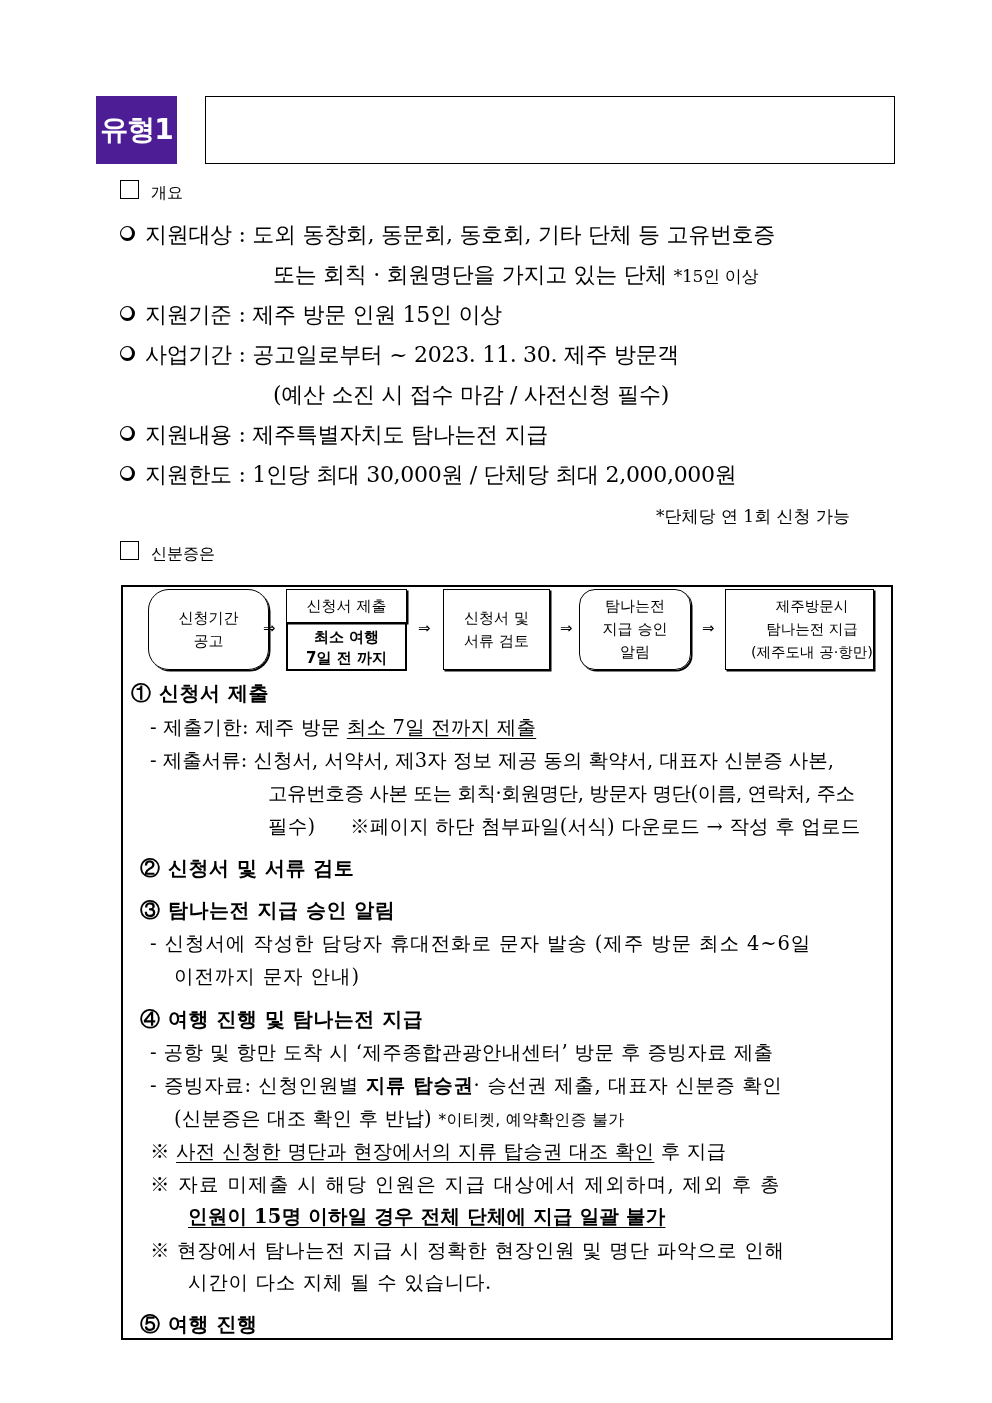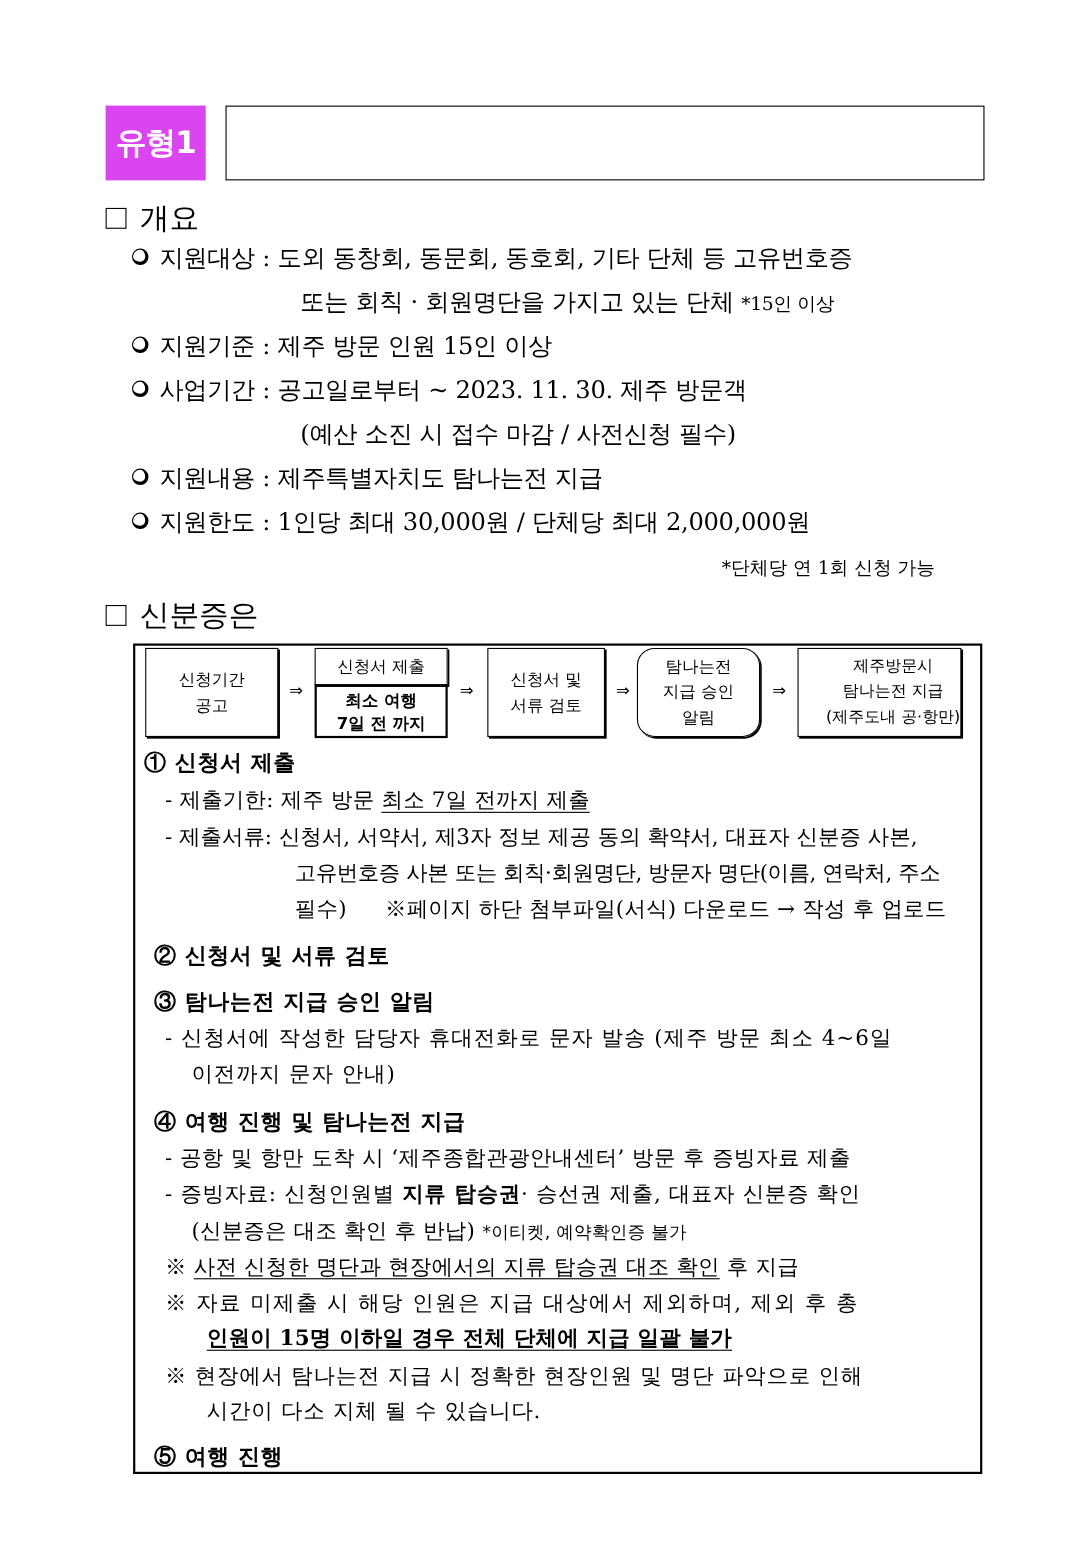--- a/index.html
+++ b/index.html
@@ -2,31 +2,31 @@
 <html><head>
   <meta charset="utf-8">
   <style>
     html, body { margin:0; padding:0; background:#fff; }
     body { width:992px; height:1403px; position:relative; overflow:hidden;
            font-family:"DejaVu Serif","Liberation Serif",serif; color:#000; }
     .abs { position:absolute; white-space:nowrap; }
     .sans { font-family:"DejaVu Sans","Liberation Sans",sans-serif; }
 
     
-    #badge { left:96px; top:96px; width:91px; height:68px; background:#d946ef; color:#fff;
+    #badge { left:96px; top:96px; width:81px; height:68px; background:#4c1d95; color:#fff;
              display:flex; align-items:center; justify-content:center;
              font-family:"DejaVu Sans","Liberation Sans",sans-serif; font-weight:bold; font-size:28px; letter-spacing:-1px; }
     #titlebox { left:205px; top:96px; width:688px; height:66px; border:1.5px solid #000; }
     #title1 { position:absolute; left:0; right:0; top:2px; text-align:center;
               font-family:"DejaVu Sans","Liberation Sans",sans-serif; font-weight:bold; font-size:21px; letter-spacing:-1px; }
     #title2 { position:absolute; left:0; right:0; top:31px; text-align:center;
               font-family:"DejaVu Sans","Liberation Sans",sans-serif; font-weight:bold; font-size:27px; letter-spacing:-0.5px; }
 
     
-    .sec { font-size:27px; }
+    .sec { font-size:16px;margin-left:24px; }
     .sqbox { display:inline-block; width:17px; height:17px; border:1.5px solid #000; vertical-align:-1px; margin-right:12px; }
 
     
     .ov { font-size:22px; letter-spacing:-0.3px; }
     .circ { display:inline-block; width:11px; height:11px; border-radius:50%;
             border:1.5px solid #000; border-right-width:3px; border-bottom-width:3px;
             vertical-align:1px; margin-right:10px; }
     .small { font-size:17px; }
 
     
@@ -92,21 +92,21 @@
 </div>
 
 <div class="abs small" style="right:142px;top:505px;">*단체당 연 1회 신청 가능</div>
 
 <div class="abs sec" style="left:96px;top:541px;">
   <span class="sqbox"></span><span>신분증은</span>
 </div>
 
 <div id="procbox" class="abs"></div>
 
-<div class="fbox" style="left:132px;top:589px;width:119px;height:79px;">
+<div class="fbox" style="left:148px;top:589px;width:119px;height:79px;border-radius:21px;">
   <div><span>신청기간</span><br><span>공고</span></div>
 </div>
 <div class="farrow" style="left:263px;top:619px;">⇒</div>
 
 <div class="fbox" style="left:286px;top:589px;width:119px;height:32px;">
   <span>신청서 제출</span>
 </div>
 <div class="fbox thick" style="left:286px;top:622px;width:117px;height:45px;box-shadow:none;line-height:21px;align-items:flex-end;">
   <div><span>최소 여행</span><br><span>7일 전 까지</span></div>
 </div>

